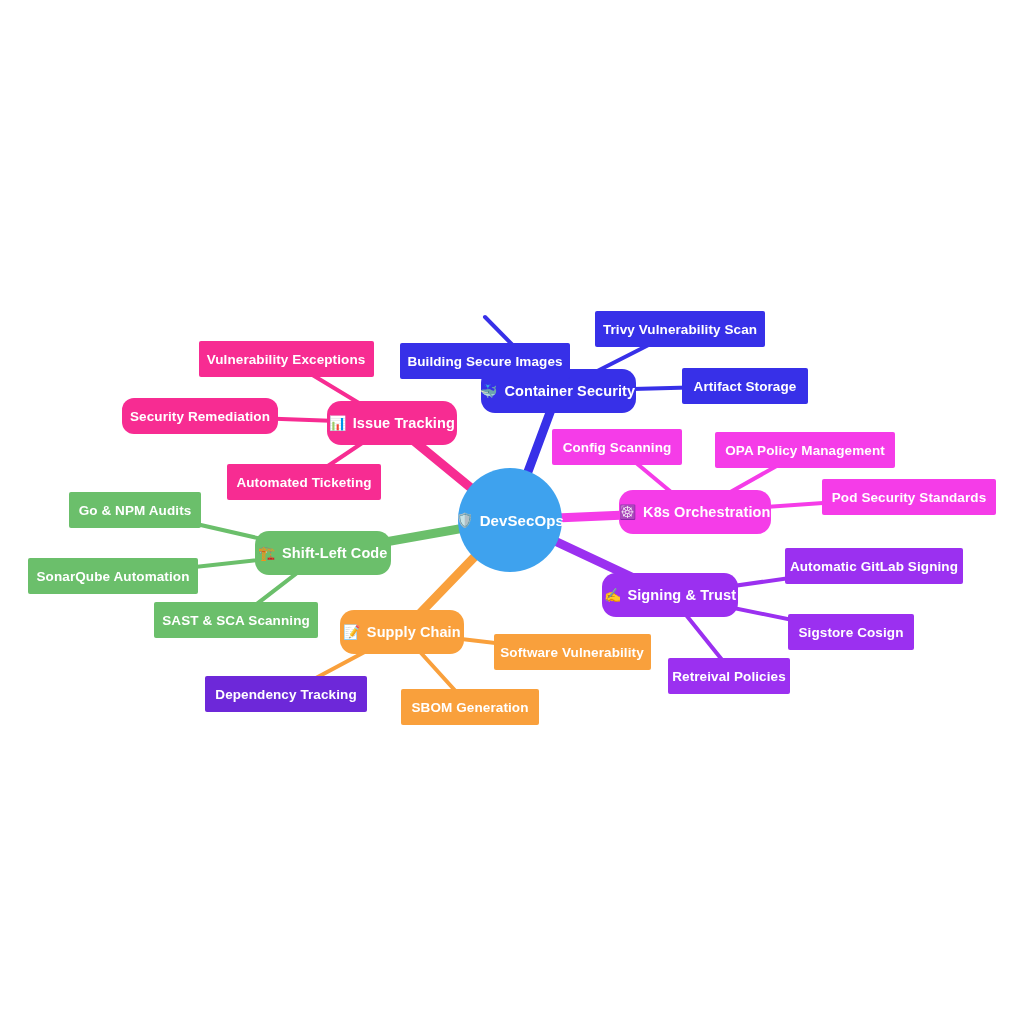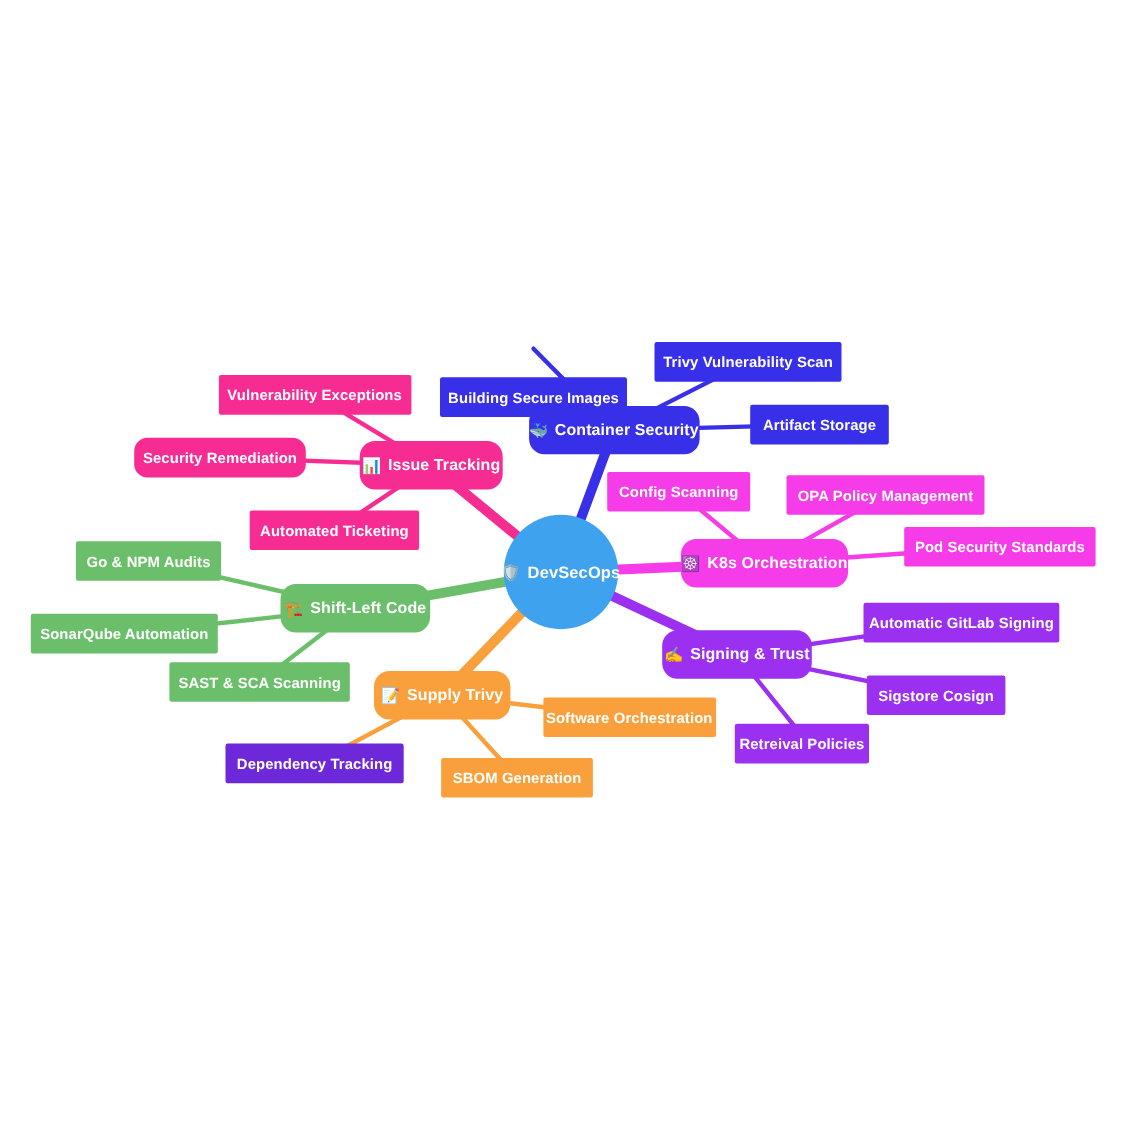--- a/index.html
+++ b/index.html
@@ -129,24 +129,24 @@
         <span class="node-label">Go &amp; NPM Audits</span>
       </div>
       <div class="node leaf-node" style="background: rgb(107, 191, 107); width: 170px; height: 36px; left: 28px; top: 558px;">
         <span class="node-label">SonarQube Automation</span>
       </div>
       <div class="node leaf-node" style="background: rgb(107, 191, 107); width: 164px; height: 36px; left: 154px; top: 602px;">
         <span class="node-label">SAST &amp; SCA Scanning</span>
       </div>
       <div class="node branch-node" style="background: rgb(249, 160, 60); width: 124px; height: 44px; left: 340px; top: 610px;">
         <span class="node-emoji">📝</span>
-        <span class="node-label">Supply Trivy</span>
+        <span class="node-label">Supply Chain</span>
       </div>
       <div class="node leaf-node" style="background: rgb(249, 160, 60); width: 157px; height: 36px; left: 493.5px; top: 634px;">
-        <span class="node-label">Software Orchestration</span>
+        <span class="node-label">Software Vulnerability</span>
       </div>
       <div class="node leaf-node" style="background: #6d28d9; width: 162px; height: 36px; left: 205px; top: 676px;">
         <span class="node-label">Dependency Tracking</span>
       </div>
       <div class="node leaf-node" style="background: rgb(249, 160, 60); width: 138px; height: 36px; left: 401px; top: 689px;">
         <span class="node-label">SBOM Generation</span>
       </div>
       <div class="node branch-node" style="background: rgb(155, 48, 240); width: 136px; height: 44px; left: 602px; top: 573px;">
         <span class="node-emoji">✍️</span>
         <span class="node-label">Signing &amp; Trust</span>

